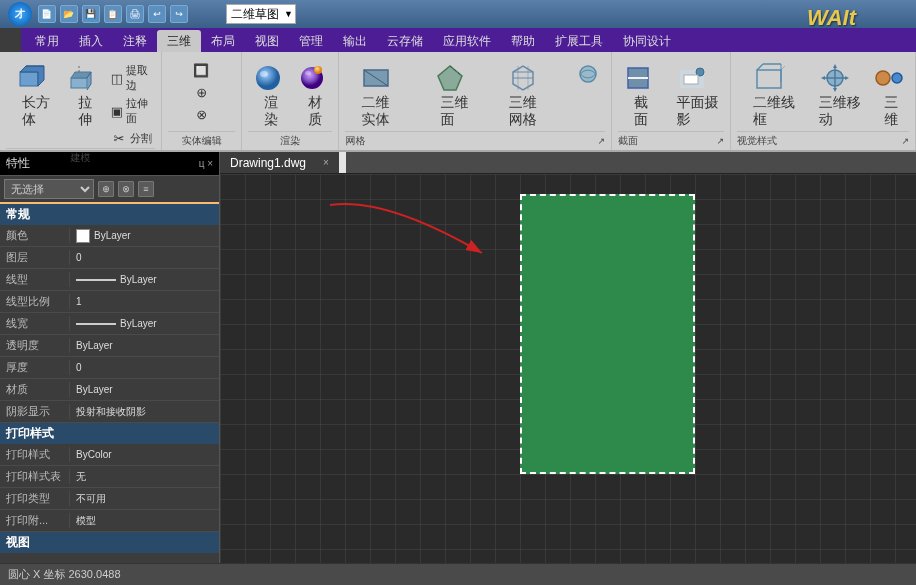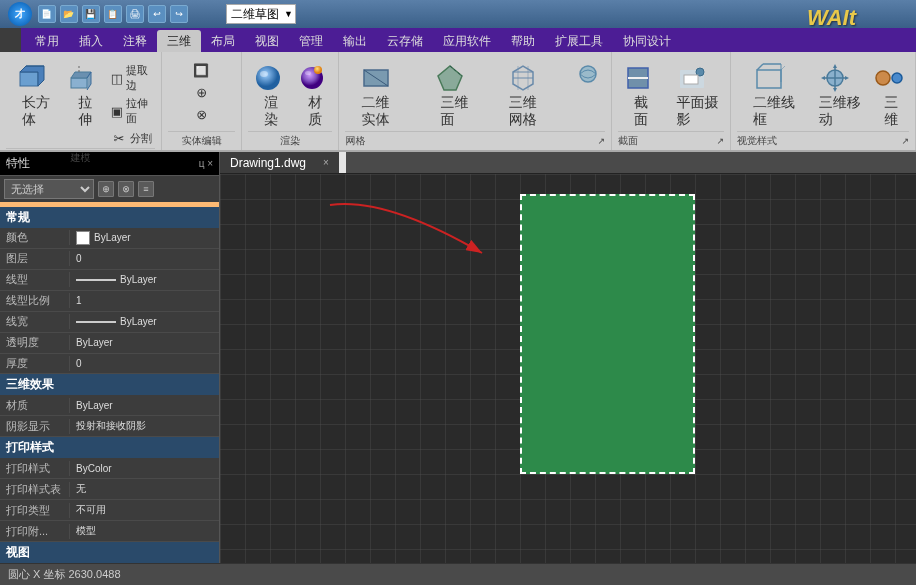--- a/index.html
+++ b/index.html
@@ -568,21 +568,21 @@
 
 <div class="main-area">
 
   <div class="props-panel">
     <div class="props-header">
       <span>特性</span>
       <div style="display:flex;align-items:center;gap:4px;">
         <span style="font-size:10px;color:#999;">ц ×</span>
       </div>
     </div>
-    <div style="padding:3px 4px;background:#3c3c3c;border-bottom:5px solid #fdba74;display:flex;gap:4px;align-items:center;">
+    <div style="padding:3px 4px;background:#3c3c3c;border-bottom:2px solid #fdba74;display:flex;gap:4px;align-items:center;">
       <select class="props-select">
         <option>无选择</option>
       </select>
       <div class="props-header-icon">⊕</div>
       <div class="props-header-icon">⊗</div>
       <div class="props-header-icon">≡</div>
     </div>
 
     <div class="props-section">常规</div>
     <div class="props-row">
@@ -616,21 +616,20 @@
     </div>
     <div class="props-row">
       <div class="props-label">透明度</div>
       <div class="props-value">ByLayer</div>
     </div>
     <div class="props-row">
       <div class="props-label">厚度</div>
       <div class="props-value">0</div>
     </div>
 
-    <div class="props-section">三维效果</div>
     <div class="props-row">
       <div class="props-label">材质</div>
       <div class="props-value">ByLayer</div>
     </div>
     <div class="props-row">
       <div class="props-label">阴影显示</div>
       <div class="props-value">投射和接收阴影</div>
     </div>
 
     <div class="props-section">打印样式</div>

